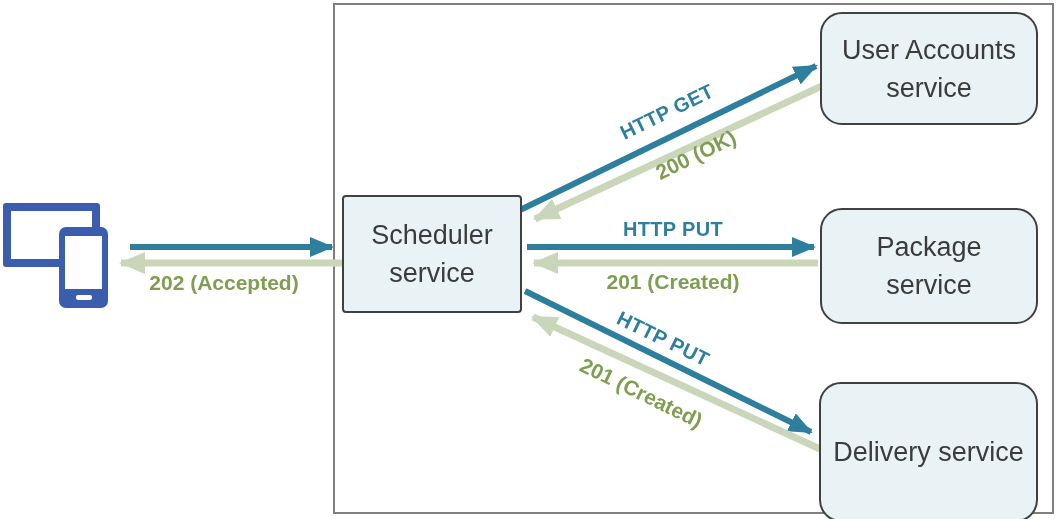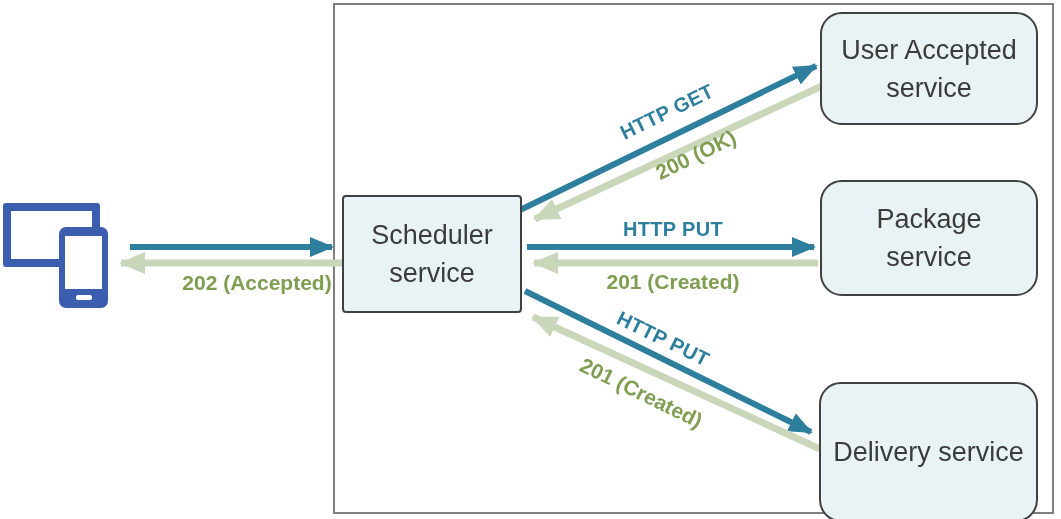--- a/index.html
+++ b/index.html
@@ -51,41 +51,41 @@
     justify-content: center;
     text-align: center;
     color: var(--node-text);
     font-size: 27px;
     line-height: 38px;
     font-weight: 400;
     padding: 0 12px;
   }
   #node-scheduler     { left: 342px; top: 195px; width: 180px; height: 118px; border-radius: 4px; }
   #node-user-accounts { left: 820px; top: 12px;  width: 218px; height: 113px; }
-  #node-package       { left: 820px; top: 180px; width: 218px; height: 116px; justify-content: flex-end; }
+  #node-package       { left: 820px; top: 208px; width: 218px; height: 116px; justify-content: flex-end; }
   #node-delivery      { left: 819px; top: 382px; width: 219px; height: 140px; }
   
   .arrow-label {
     position: absolute;
     white-space: nowrap;
     transform: translate(-50%, -50%);
   }
   .req-label {
     color: var(--request);
     font-size: 20px;
     font-weight: 700;
     letter-spacing: 0.3px;
   }
   .resp-label {
     color: var(--response-text);
     font-size: 21px;
     font-weight: 600;
   }
   #lbl-http-post   { left: 223px; top: 228px; }
-  #lbl-resp-202    { left: 224px; top: 283px; margin-left: 33px; }
+  #lbl-resp-202    { left: 224px; top: 283px; }
   #lbl-http-get    { left: 667px; top: 112px; transform: translate(-50%,-50%) rotate(-26deg); }
   #lbl-resp-200    { left: 696px; top: 155px; transform: translate(-50%,-50%) rotate(-26deg); }
   #lbl-http-put-mid  { left: 673px; top: 229px; }
   #lbl-resp-201-mid  { left: 673px; top: 282px; }
   #lbl-http-put-bot  { left: 663px; top: 339px; transform: translate(-50%,-50%) rotate(26deg); }
   #lbl-resp-201-bot  { left: 641px; top: 393px; transform: translate(-50%,-50%) rotate(26deg); }
   
   .devices {
     position: absolute;
     left: 3px; top: 203px;
@@ -151,21 +151,21 @@
 
     <line class="req-line" x1="525" y1="291" x2="811" y2="432" marker-end="url(#head-req)"></line>
 
     <line class="resp-line" x1="820" y1="449" x2="533" y2="317" marker-end="url(#head-resp)"></line>
   </svg>
 
   <div class="node" id="node-scheduler">
     <span>Scheduler service</span>
   </div>
   <div class="node" id="node-user-accounts">
-    <span>User Accepted service</span>
+    <span>User Accounts service</span>
   </div>
   <div class="node" id="node-package">
     <span>Package service</span>
   </div>
   <div class="node" id="node-delivery">
     <span>Delivery service</span>
   </div>
 
   <div class="arrow-label resp-label" id="lbl-resp-202">202 (Accepted)</div>
 

